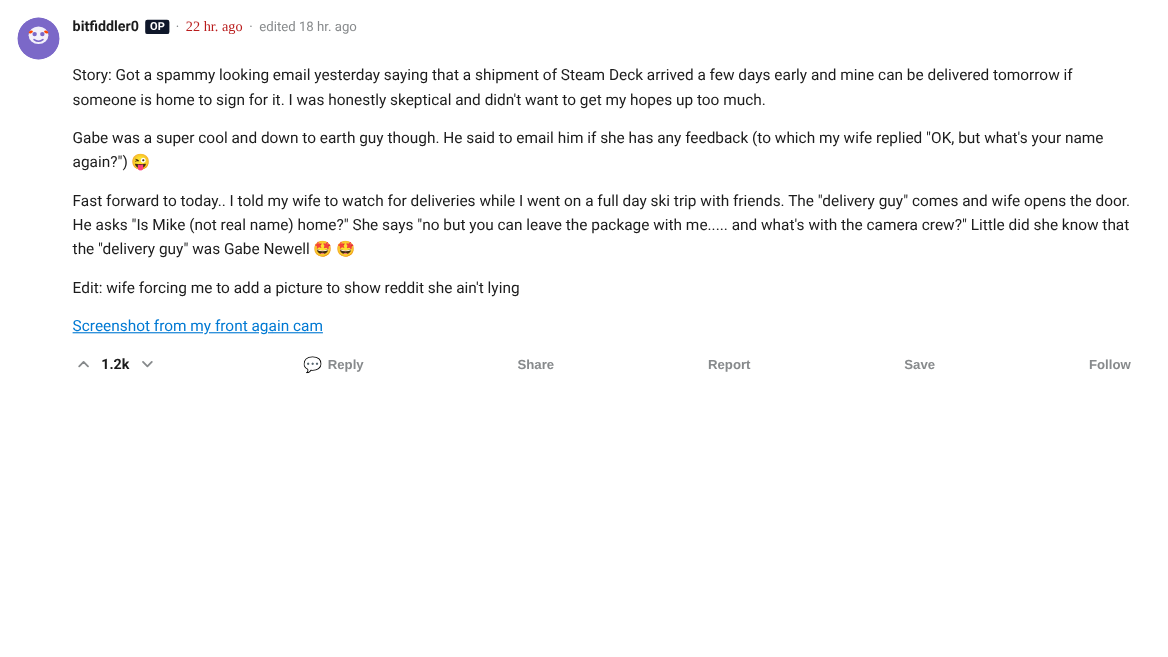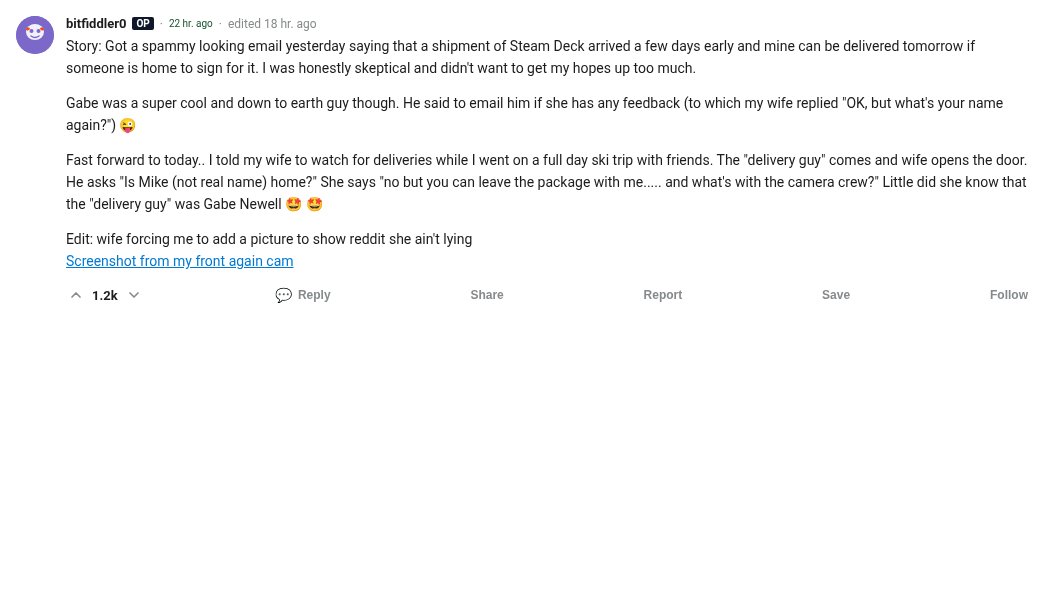--- a/index.html
+++ b/index.html
@@ -30,53 +30,54 @@
       width: 100%;
       height: 100%;
     }
     .content {
       flex: 1;
     }
     .post-header {
       display: flex;
       align-items: center;
       gap: 6px;
-      margin-bottom: 4px;
+      margin-bottom: 26px;
       flex-wrap: wrap;
     }
     .username {
       font-weight: 700;
       color: #1c1c1c;
       font-size: 13px;
     }
     .op-badge {
       background: #0f172a;
       color: white;
       font-size: 10px;
       font-weight: 700;
       padding: 1px 4px;
       border-radius: 2px;
     }
     .meta-dot {
       color: #878a8c;
       font-size: 12px;
     }
     .timestamp {
-      color: #14532d;
-      font-size: 10px;
+      color: #b91c1c;
+      font-size: 13px;
+      font-family: Liberation Serif, serif;
     }
     .edited {
       color: #878a8c;
       font-size: 12px;
     }
     .post-body {
       line-height: 1.6;
       color: #1c1c1c;
       font-size: 14px;
-      margin-bottom: 3px;
+      margin-bottom: 16px;
     }
     .post-body p {
       margin-bottom: 12px;
     }
     .post-body p:last-child {
       margin-bottom: 0;
     }
     .link {
       color: #0079d3;
       text-decoration: underline;

